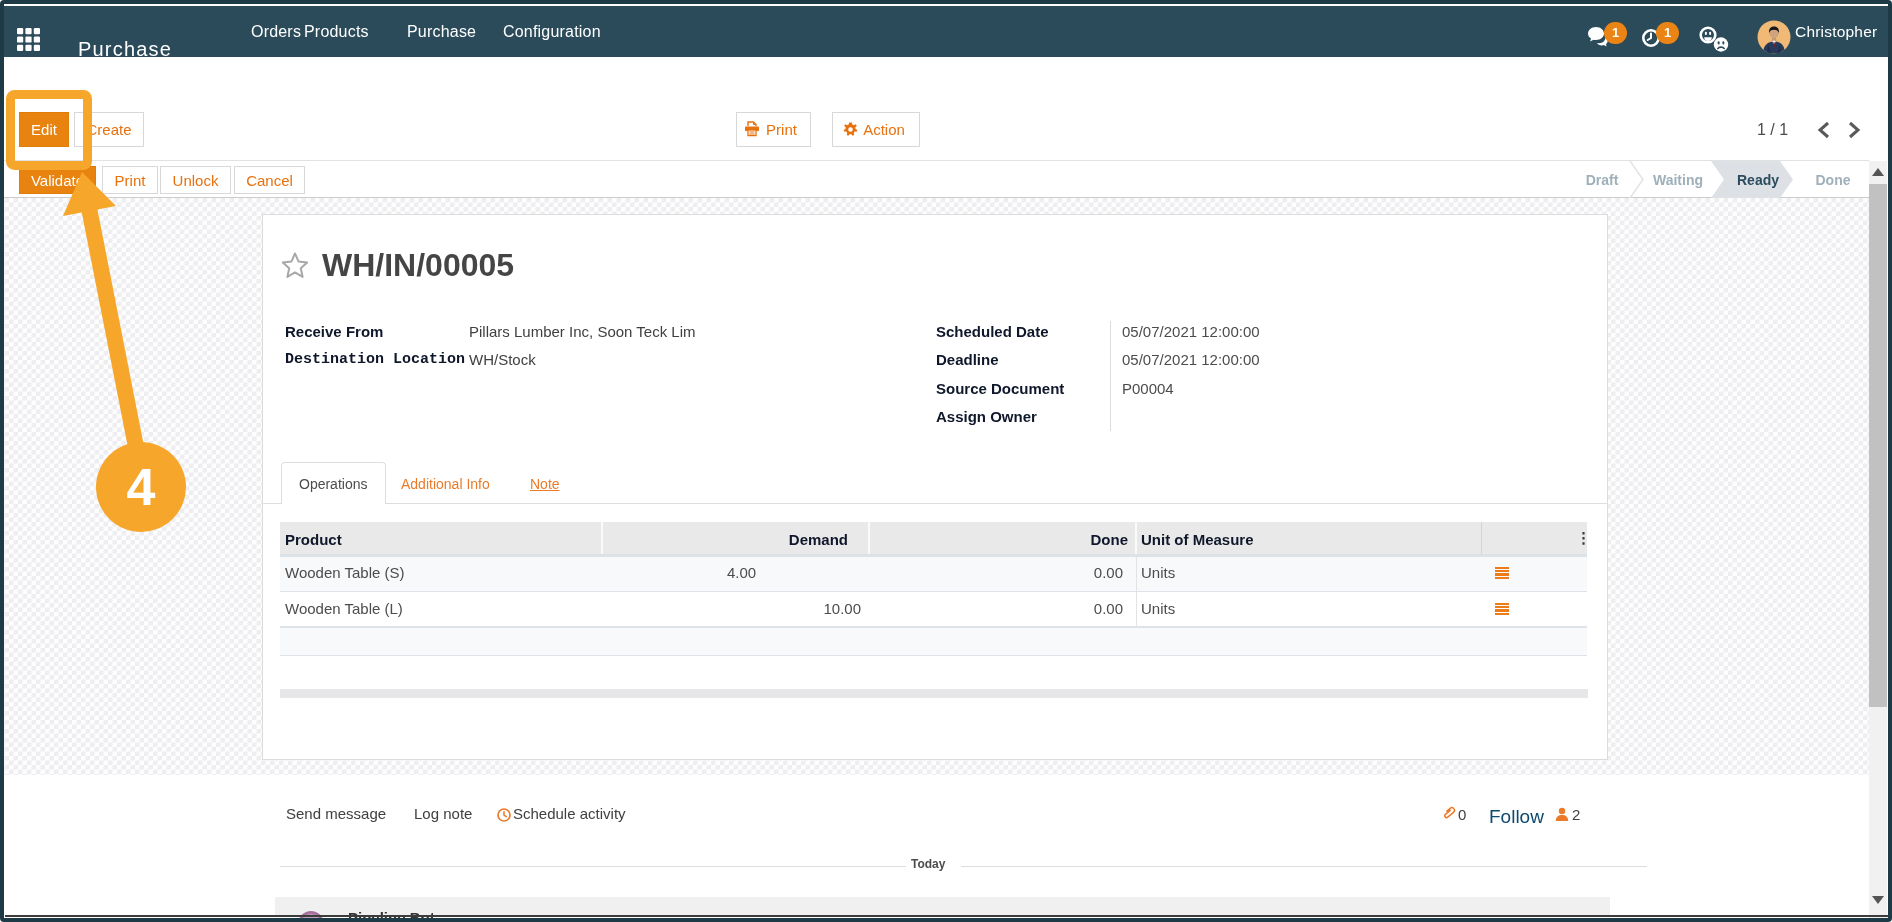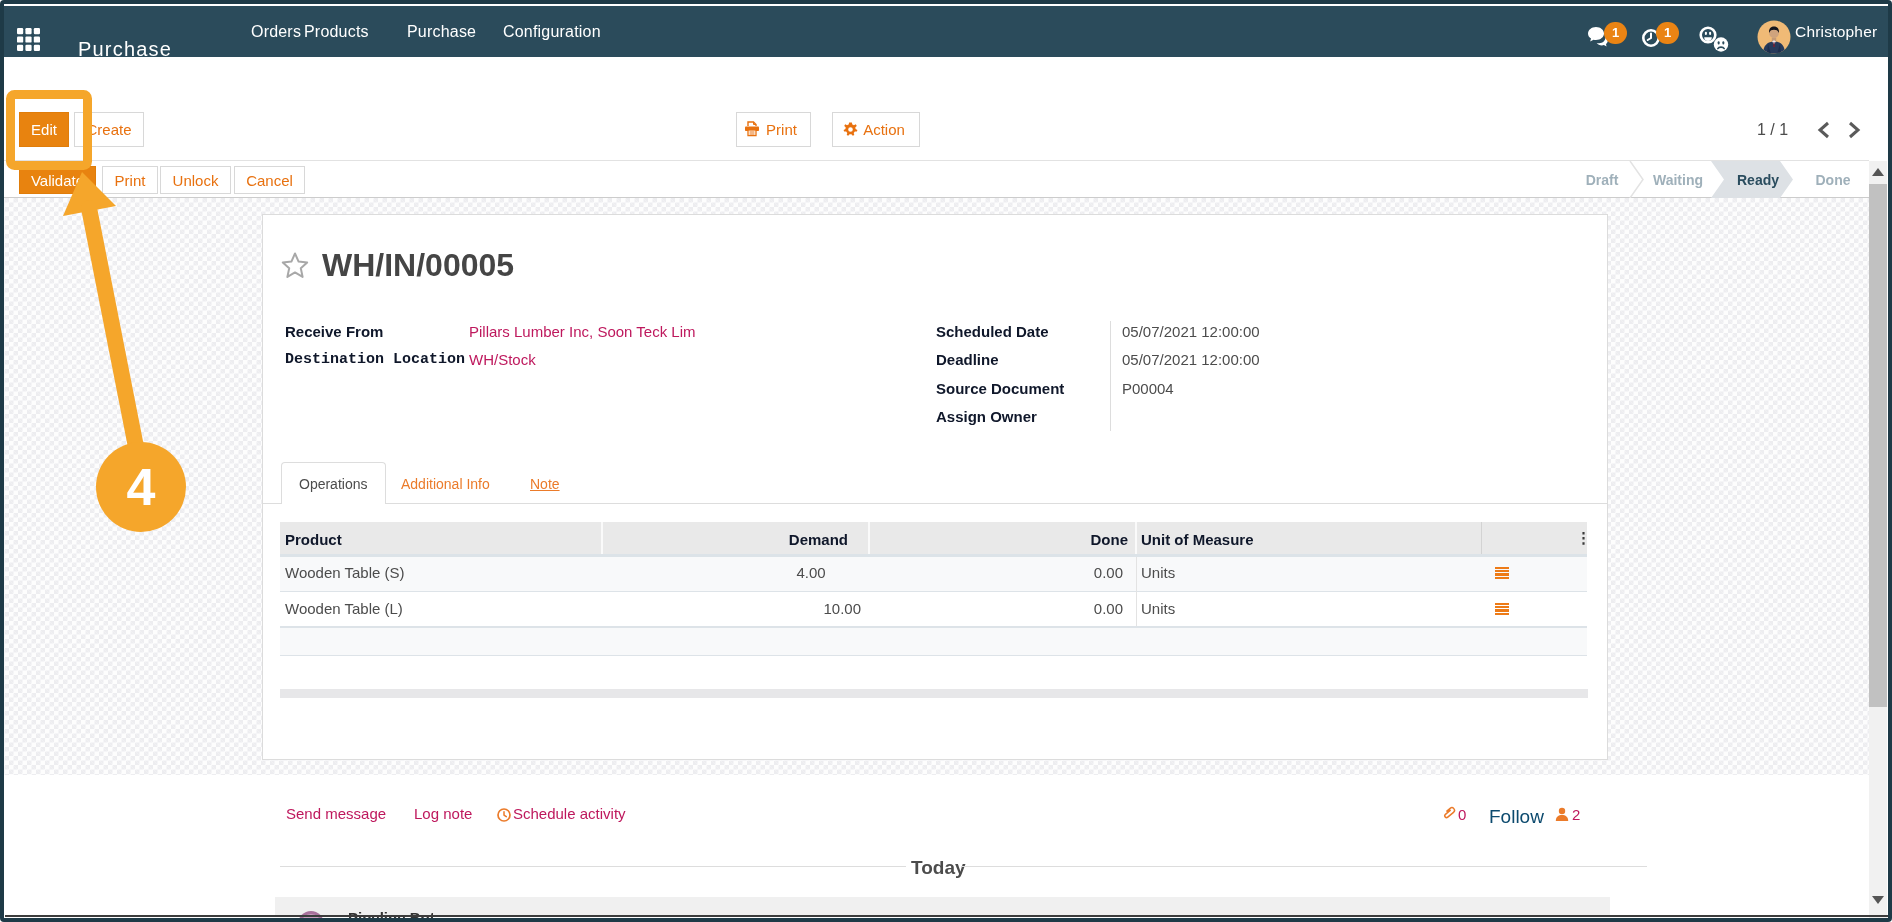--- a/index.html
+++ b/index.html
@@ -24,21 +24,21 @@
 
   
   .btn { position:absolute; background:#fff; border:1px solid #d8d8d8; color:#e8710f; text-align:center; }
   .btn-fill { background:#e8830f; border:1px solid #e07d0a; color:#fff; }
 
   
   #sheet { position:absolute; left:262px; top:214px; width:1346px; height:546px; background:#fff; border:1px solid #dcdcdc; }
 
   .lbl { position:absolute; font-size:15px; font-weight:bold; color:#0f172a; white-space:nowrap; }
   .val { position:absolute; font-size:15px; color:#4c4c4c; white-space:nowrap; }
-  .olink { position:absolute; font-size:15px; color:#be185d; white-space:nowrap; }
+  .olink { position:absolute; font-size:15px; color:#404040; white-space:nowrap; }
 
   
   #frame { position:absolute; left:0; top:0; width:1892px; height:922px; border:4px solid #1e3a47; border-radius:4px; pointer-events:none; z-index:90; }
 </style>
 </head>
 <body>
 <div id="app">
 
   <div id="nav">
     <svg class="abs" style="left:17px;top:22px" width="23" height="23" viewBox="0 0 23 23">
@@ -178,21 +178,21 @@
   <div class="lbl" style="left:1141px;top:531px;">Unit of Measure</div>
   <div class="abs" style="left:1576px;top:529px;font-size:15px;font-weight:bold;color:#3a3a3a;">⋮</div>
 
   <div class="abs" style="left:280px;top:557px;width:1307px;height:34px;background:#f8f9fa;"></div>
   <div class="abs" style="left:280px;top:591px;width:1307px;height:1px;background:#dde3e8;"></div>
   <div class="abs" style="left:280px;top:626px;width:1307px;height:1.5px;background:#dde3e8;"></div>
   <div class="abs" style="left:280px;top:628px;width:1307px;height:27px;background:#f8f9fa;"></div>
   <div class="abs" style="left:280px;top:655px;width:1307px;height:1px;background:#dde3e8;"></div>
   <div class="abs" style="left:1136px;top:557px;width:1px;height:69px;background:#e3e3e3;"></div>
   <div class="val" style="left:285px;top:564px;">Wooden Table (S)</div>
-  <div class="val" style="left:761px;top:564px;width:100px;text-align:center;">4.00</div>
+  <div class="val" style="left:727px;top:564px;width:100px;text-align:left;">4.00</div>
   <div class="val" style="left:1023px;top:564px;width:100px;text-align:right;">0.00</div>
   <div class="val" style="left:1141px;top:564px;">Units</div>
   <div class="val" style="left:285px;top:600px;">Wooden Table (L)</div>
   <div class="val" style="left:761px;top:600px;width:100px;text-align:right;">10.00</div>
   <div class="val" style="left:1023px;top:600px;width:100px;text-align:right;">0.00</div>
   <div class="val" style="left:1141px;top:600px;">Units</div>
   <div class="abs" style="left:1495px;top:567px;width:14px;height:12px;background:repeating-linear-gradient(#ed7b17 0 2.2px, transparent 2.2px 3.2px);"></div>
   <div class="abs" style="left:1495px;top:603px;width:14px;height:12px;background:repeating-linear-gradient(#ed7b17 0 2.2px, transparent 2.2px 3.2px);"></div>
 
   <div class="abs" style="left:280px;top:689px;width:1308px;height:9px;background:#e7e7e9;"></div>
@@ -212,21 +212,21 @@
   </svg>
   <div class="olink" style="left:1458px;top:806px;font-size:15px;">0</div>
   <div class="abs" style="left:1489px;top:806px;font-size:19px;color:#0c4a6e;">Follow</div>
   <svg class="abs" style="left:1555px;top:807px" width="14" height="14" viewBox="0 0 14 14">
     <circle cx="7" cy="4" r="3.2" fill="#eb7b2a"></circle>
     <path d="M0.8 14 C0.8 9.8 3.5 8 7 8 C10.5 8 13.2 9.8 13.2 14 Z" fill="#eb7b2a"></path>
   </svg>
   <div class="olink" style="left:1572px;top:806px;font-size:15px;">2</div>
 
   <div class="abs" style="left:280px;top:866px;width:626px;height:1px;background:#ddd;"></div>
-  <div class="abs" style="left:911px;top:857px;font-size:19px;font-weight:bold;color:#4c4c4c;">Today</div>
+  <div class="abs" style="left:911px;top:857px;font-size:12px;font-weight:bold;color:#4c4c4c;">Today</div>
   <div class="abs" style="left:961px;top:866px;width:686px;height:1px;background:#ddd;"></div>
 
   <div class="abs" style="left:275px;top:897px;width:1335px;height:18px;background:#f0f0f0;"></div>
   <svg class="abs" style="left:297px;top:910px" width="28" height="12" viewBox="0 0 28 12">
     <circle cx="14" cy="14" r="13" fill="#a8719c"></circle>
     <circle cx="14" cy="14" r="10" fill="#c9a0bf"></circle>
   </svg>
   <div class="abs" style="left:348px;top:909px;font-size:15px;font-weight:bold;color:#333;">Pipeline Bot</div>
   <div class="abs" style="left:5px;top:915px;width:1883px;height:2.2px;background:#3c3c3c;z-index:20;"></div>
 

